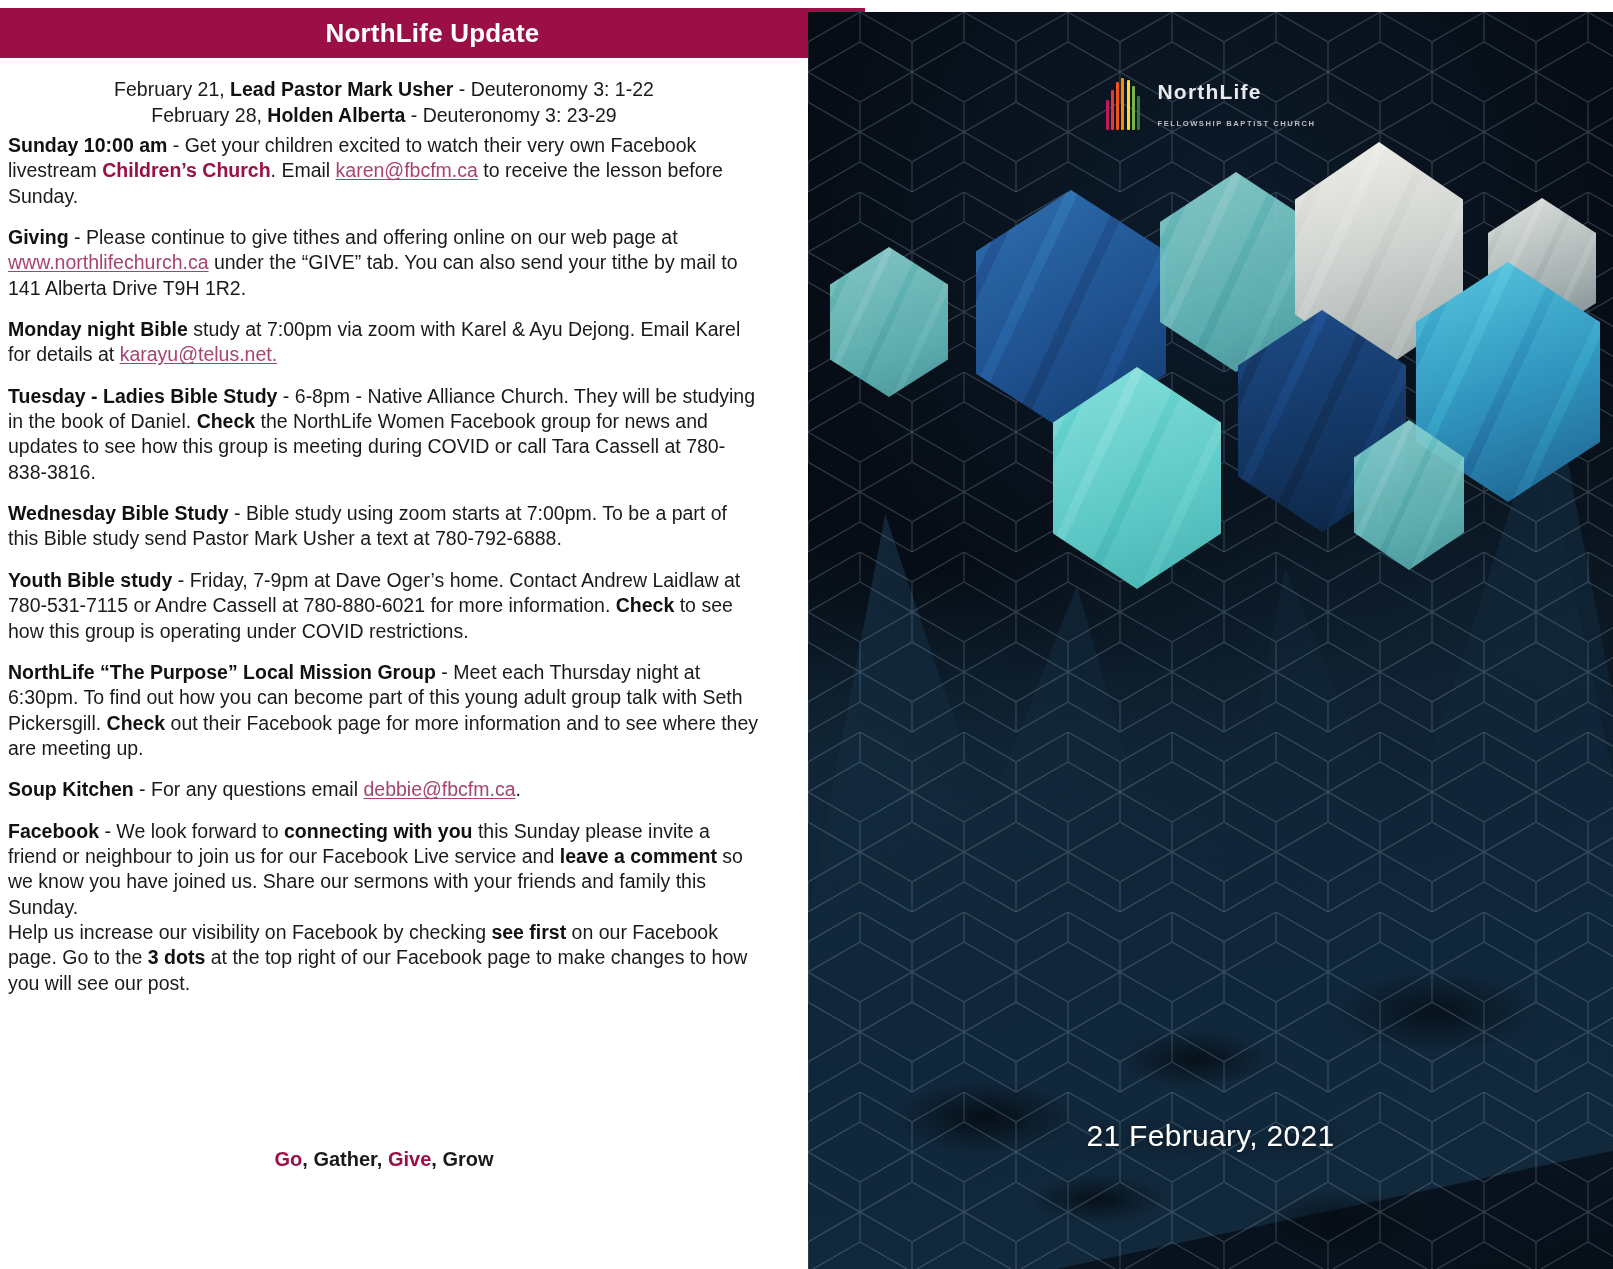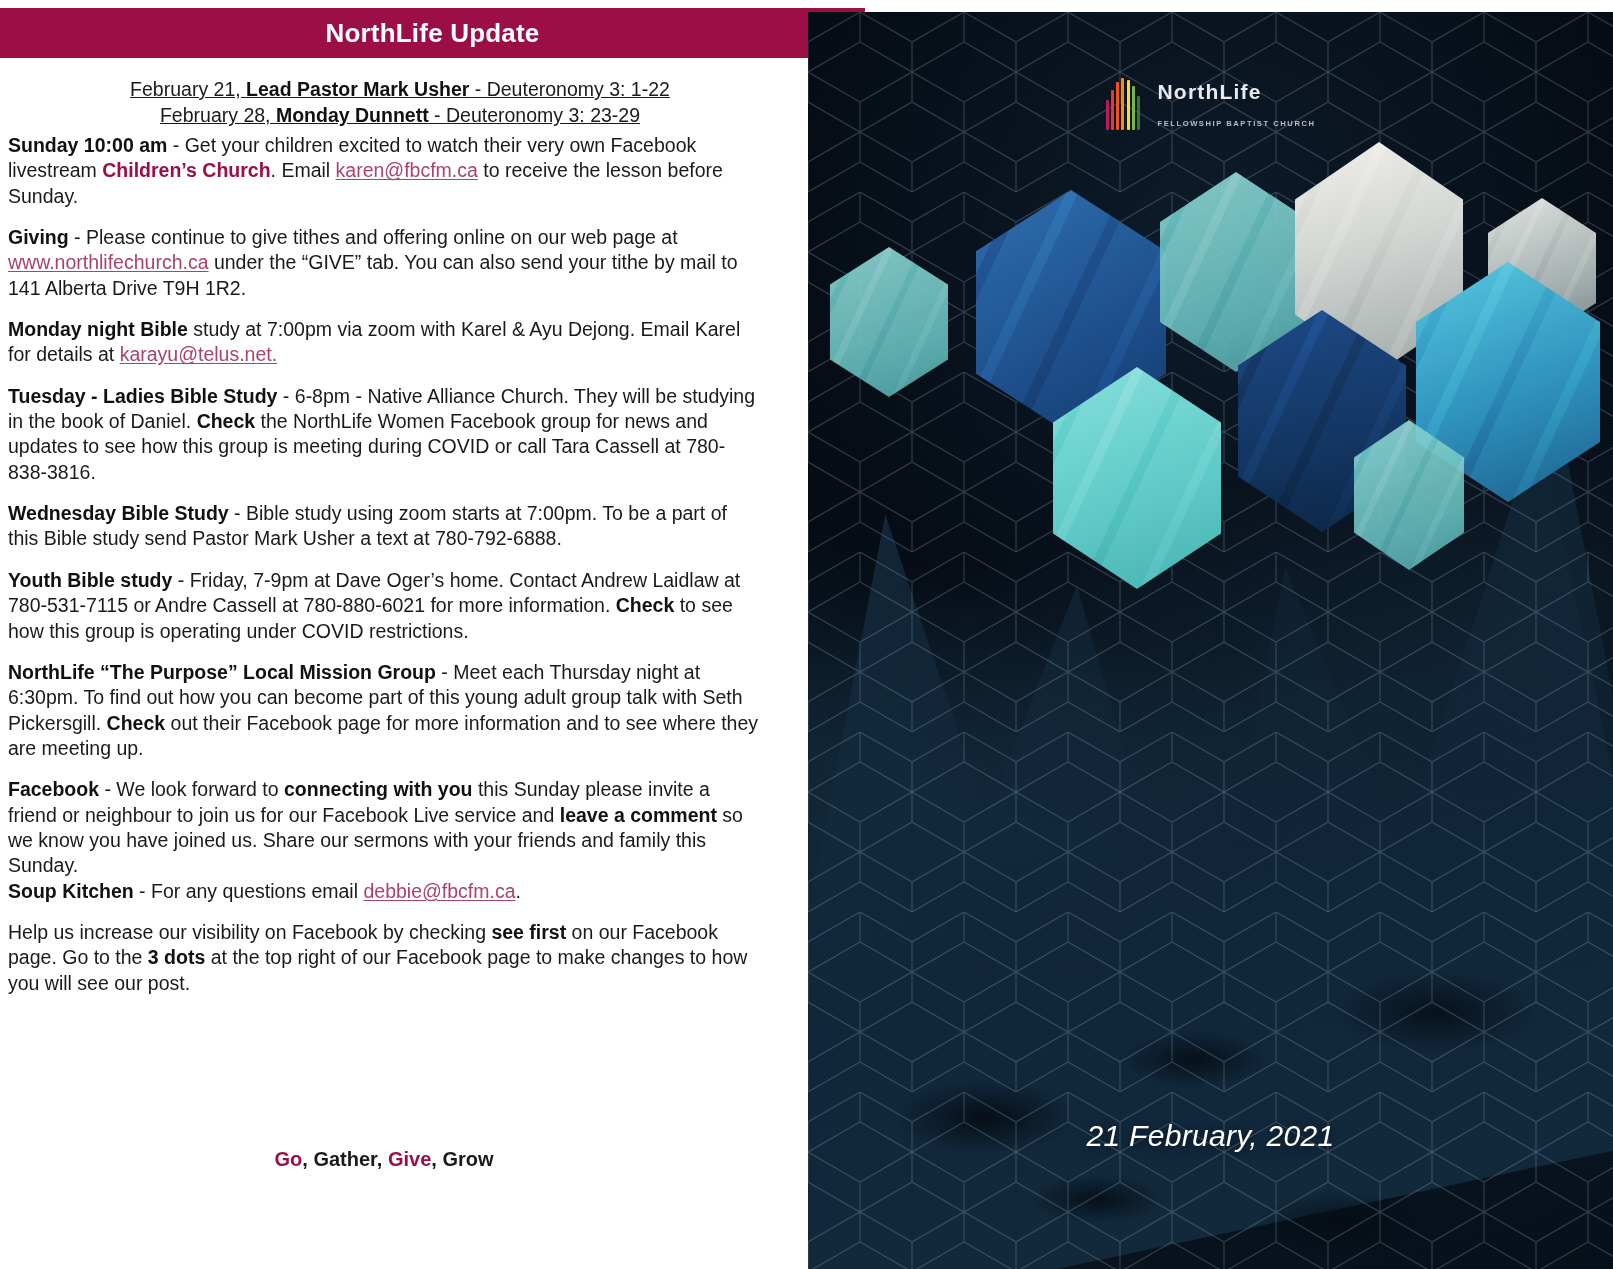--- a/index.html
+++ b/index.html
@@ -25,27 +25,26 @@
     display: flex; align-items: center; justify-content: center;
   }
   .header-bar .title {
     color: #ffffff;
     font-size: 26px;
     font-weight: bold;
     letter-spacing: .2px;
   }
 
   .service-lines {
-    position: absolute; left: 16px; top: 76px;
+    position: absolute; left: 0; top: 76px;
     width: 768px;
     text-align: center;
     color: #1a1a1a;
     font-size: 19.5px;
     line-height: 1.35;
-    text-decoration: underline;
   }
   .service-lines .ln { white-space: nowrap; }
 
   .body-text {
     position: absolute; left: 8px; top: 133px;
     width: 752px;
     color: #1a1a1a;
     font-size: 19.5px;
     line-height: 1.30;
   }
@@ -182,59 +181,58 @@
     transform: scaleX(.9);
     text-shadow: 0 2px 8px rgba(0,0,0,.6);
   }
   .date-stamp {
     position: absolute; left: 0; top: 1107px; width: 805px;
     text-align: center;
     color: #ffffff;
     font-size: 30px;
     letter-spacing: .3px;
     text-shadow: 0 2px 10px rgba(0,0,0,.55);
-    font-style: italic;
   }
 </style>
 </head>
 <body>
 
 <div class="page">
 
   <div class="left-col">
 
     <div class="header-bar">
       <span class="title">NorthLife Update</span>
     </div>
 
     <div class="service-lines">
       <div class="ln"><span>February 21, </span><b>Lead Pastor Mark Usher</b><span> - Deuteronomy 3: 1-22</span></div>
-      <div class="ln"><span>February 28, </span><b>Monday  Dunnett</b><span> - Deuteronomy 3: 23-29</span></div>
+      <div class="ln"><span>February 28, </span><b>Holden  Alberta</b><span> - Deuteronomy 3: 23-29</span></div>
     </div>
 
     <div class="body-text">
 
       <p class="para"><b>Sunday 10:00 am</b><span> -  Get your children excited to watch their very own Facebook livestream </span><span class="pink-b">Children’s Church</span><span>.  Email </span><a class="link" href="#">karen@fbcfm.ca</a><span> to receive the lesson before Sunday.</span></p>
 
       <p class="para"><b>Giving</b><span> - Please continue to give tithes and offering online on our web page at </span><a class="link" href="#">www.northlifechurch.ca</a><span> under the “GIVE” tab.  You can also send your tithe by mail to 141 Alberta Drive T9H 1R2.</span></p>
 
       <p class="para"><b>Monday night Bible</b><span> study at 7:00pm via zoom with Karel &amp; Ayu Dejong. Email Karel for details at </span><a class="link" href="#">karayu@telus.net.</a></p>
 
       <p class="para"><b>Tuesday - Ladies Bible Study</b><span> - 6-8pm - Native Alliance Church.  They will be studying in the book of Daniel. </span><b>Check</b><span> the NorthLife Women Facebook group for news and updates to see how this group is meeting during COVID or call Tara Cassell at 780-838-3816.</span></p>
 
       <p class="para"><b>Wednesday Bible Study</b><span> - Bible study using zoom starts at 7:00pm.  To be a part of this Bible study send Pastor Mark Usher a text at 780-792-6888.</span></p>
 
       <p class="para"><b>Youth Bible study</b><span> - Friday, 7-9pm at Dave Oger’s home.  Contact Andrew Laidlaw at 780-531-7115 or Andre Cassell at 780-880-6021 for more information.  </span><b>Check</b><span> to see how this group is operating under COVID restrictions.</span></p>
 
 
       <p class="para"><b>NorthLife “The Purpose” Local Mission Group</b><span> -  Meet each Thursday night at 6:30pm.  To find out how you can become part of this young adult group talk with Seth Pickersgill. </span><b>Check</b><span> out their Facebook page for more information and to see where they are meeting up.</span></p>
 
+      <p class="para"><b>Soup Kitchen</b><span> - For any questions email </span><a class="link" href="#">debbie@fbcfm.ca</a><span>.</span></p>
+
       <p class="para tight"><b>Facebook</b><span> - We look forward to </span><b>connecting with you</b><span> this Sunday please invite a friend or neighbour to join us for our Facebook Live service and </span><b>leave a comment</b><span> so we know you have joined us.  Share our sermons with your friends and family this Sunday.</span></p>
-
-      <p class="para"><b>Soup Kitchen</b><span> - For any questions email </span><a class="link" href="#">debbie@fbcfm.ca</a><span>.</span></p>
 
       <p class="para"><span>Help us increase our visibility on Facebook by checking </span><b>see first</b><span> on our Facebook page.  Go to the </span><b>3 dots</b><span> at the top right of our Facebook page to make changes to how you will see our post.</span></p>
 
     </div>
 
     <div class="tagline"><span class="go">Go</span><span class="sep">, </span><span class="gather">Gather</span><span class="sep">, </span><span class="give">Give</span><span class="sep">, </span><span class="grow">Grow</span></div>
 
   </div>
 
   <div class="right-panel">

